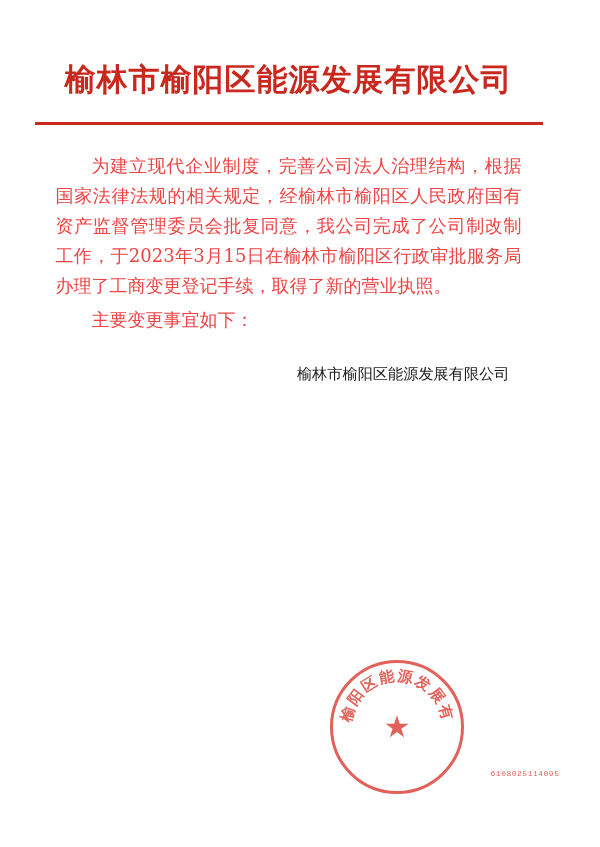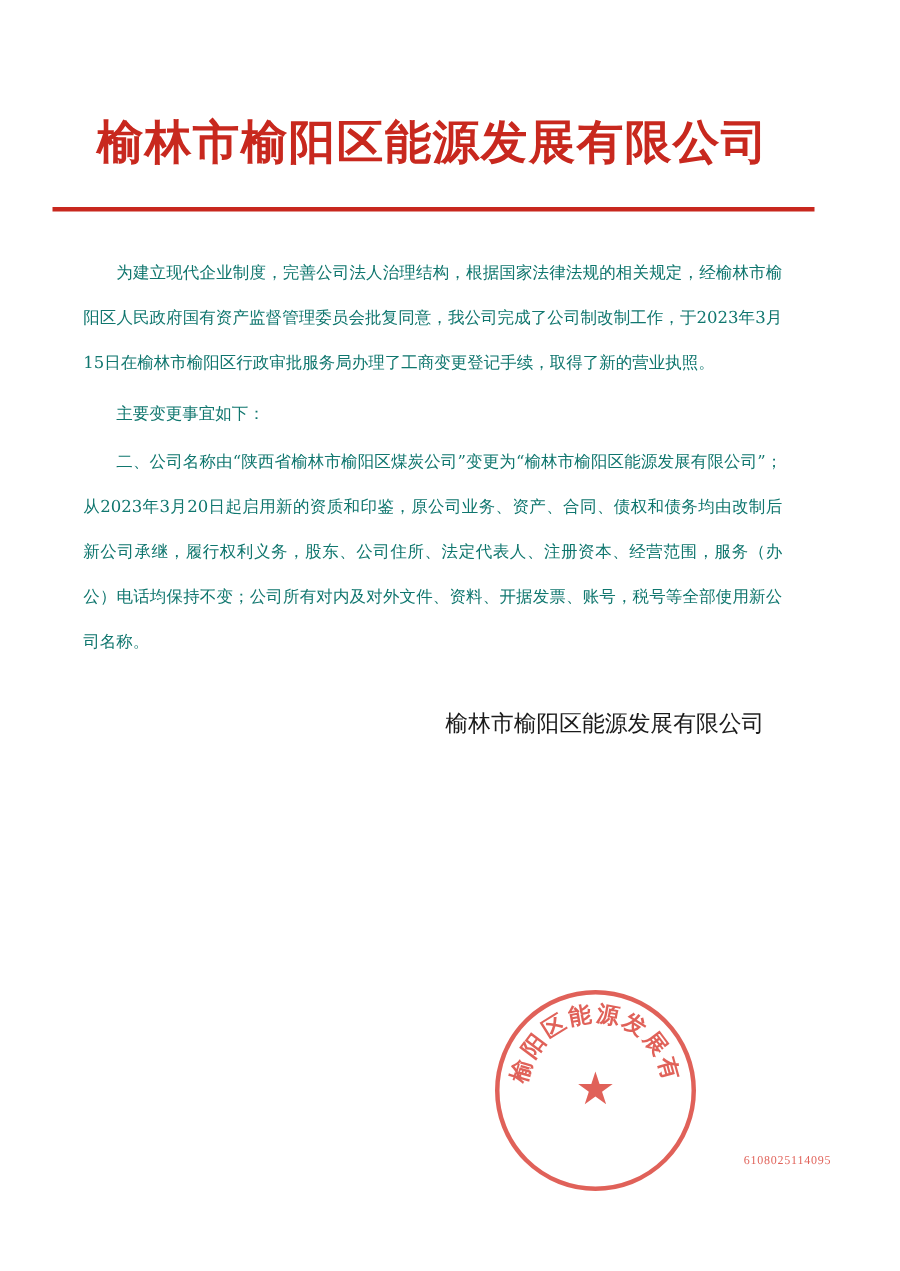--- a/index.html
+++ b/index.html
@@ -14,21 +14,21 @@
     color: #1a1a1a;
     position: relative;
     overflow: hidden;
   }
   .page {
     position: relative;
     width: 577px;
     height: 847px;
     background: #ffffff;
     box-sizing: border-box;
-    padding: 16px;
+    padding: 0;
   }
   .letterhead {
     text-align: center;
     color: #c8281e;
     font-family: "DejaVu Serif", "Liberation Serif", serif;
     font-weight: bold;
     font-size: 31px;
     letter-spacing: 1px;
     padding-top: 62px;
     line-height: 1.1;
@@ -44,32 +44,32 @@
     font-size: 18px;
     font-weight: bold;
     letter-spacing: 1px;
     margin-top: 37px;
     color: #111111;
   }
   .body-text {
     margin: 0 auto;
     width: 466px;
     padding-top: 26px;
-    font-size: 11px;
+    font-size: 18px;
     line-height: 30px;
     text-align: justify;
     text-justify: inter-ideograph;
-    color: #0f766e;
+    color: #ef4444;
   }
   .para {
     margin: 0 0 4px 0;
     text-indent: 2em;
   }
   .para.tight {
-    margin-bottom: 2px;
+    margin-bottom: 14px;
   }
   .signature-block {
     width: 466px;
     margin: 24px auto 0 auto;
     text-align: right;
     font-size: 15.2px;
     line-height: 30px;
     position: relative;
     z-index: 3;
   }
@@ -102,21 +102,21 @@
     line-height: 1;
   }
   .seal-code {
     position: absolute;
     width: 100%;
     text-align: center;
     bottom: 13px;
     font-size: 8px;
     color: #d8362b;
     letter-spacing: 0.5px;
-    font-family: Liberation Serif, serif;
+    font-family: Liberation Mono, monospace;
   }
   .seal svg text {
     fill: #d8362b;
     font-family: "DejaVu Serif", "Liberation Serif", serif;
     font-size: 15px;
     font-weight: bold;
     letter-spacing: 2px;
   }
 </style>
 </head>
@@ -125,21 +125,20 @@
 <div class="page">
 
   <div class="letterhead">榆林市榆阳区能源发展有限公司</div>
 
   <div class="rule"></div>
 
 
   <div class="body-text">
     <p class="para">为建立现代企业制度，完善公司法人治理结构，根据国家法律法规的相关规定，经榆林市榆阳区人民政府国有资产监督管理委员会批复同意，我公司完成了公司制改制工作，于2023年3月15日在榆林市榆阳区行政审批服务局办理了工商变更登记手续，取得了新的营业执照。</p>
     <p class="para tight">主要变更事宜如下：</p>
-    <p class="para">二、公司名称由“陕西省榆林市榆阳区煤炭公司”变更为“榆林市榆阳区能源发展有限公司”；从2023年3月20日起启用新的资质和印鉴，原公司业务、资产、合同、债权和债务均由改制后新公司承继，履行权利义务，股东、公司住所、法定代表人、注册资本、经营范围，服务（办公）电话均保持不变；公司所有对内及对外文件、资料、开据发票、账号，税号等全部使用新公司名称。</p>
   </div>
 
   <div class="seal">
     <svg viewBox="0 0 128 128" width="128" height="128" aria-hidden="true">
       <defs>
         <path id="sealArc" d="M 18,64 A 46,46 0 1 1 110,64"></path>
       </defs>
       <text>
         <textPath href="#sealArc" startOffset="50%" text-anchor="middle">榆林市榆阳区能源发展有限公司</textPath>
       </text>

